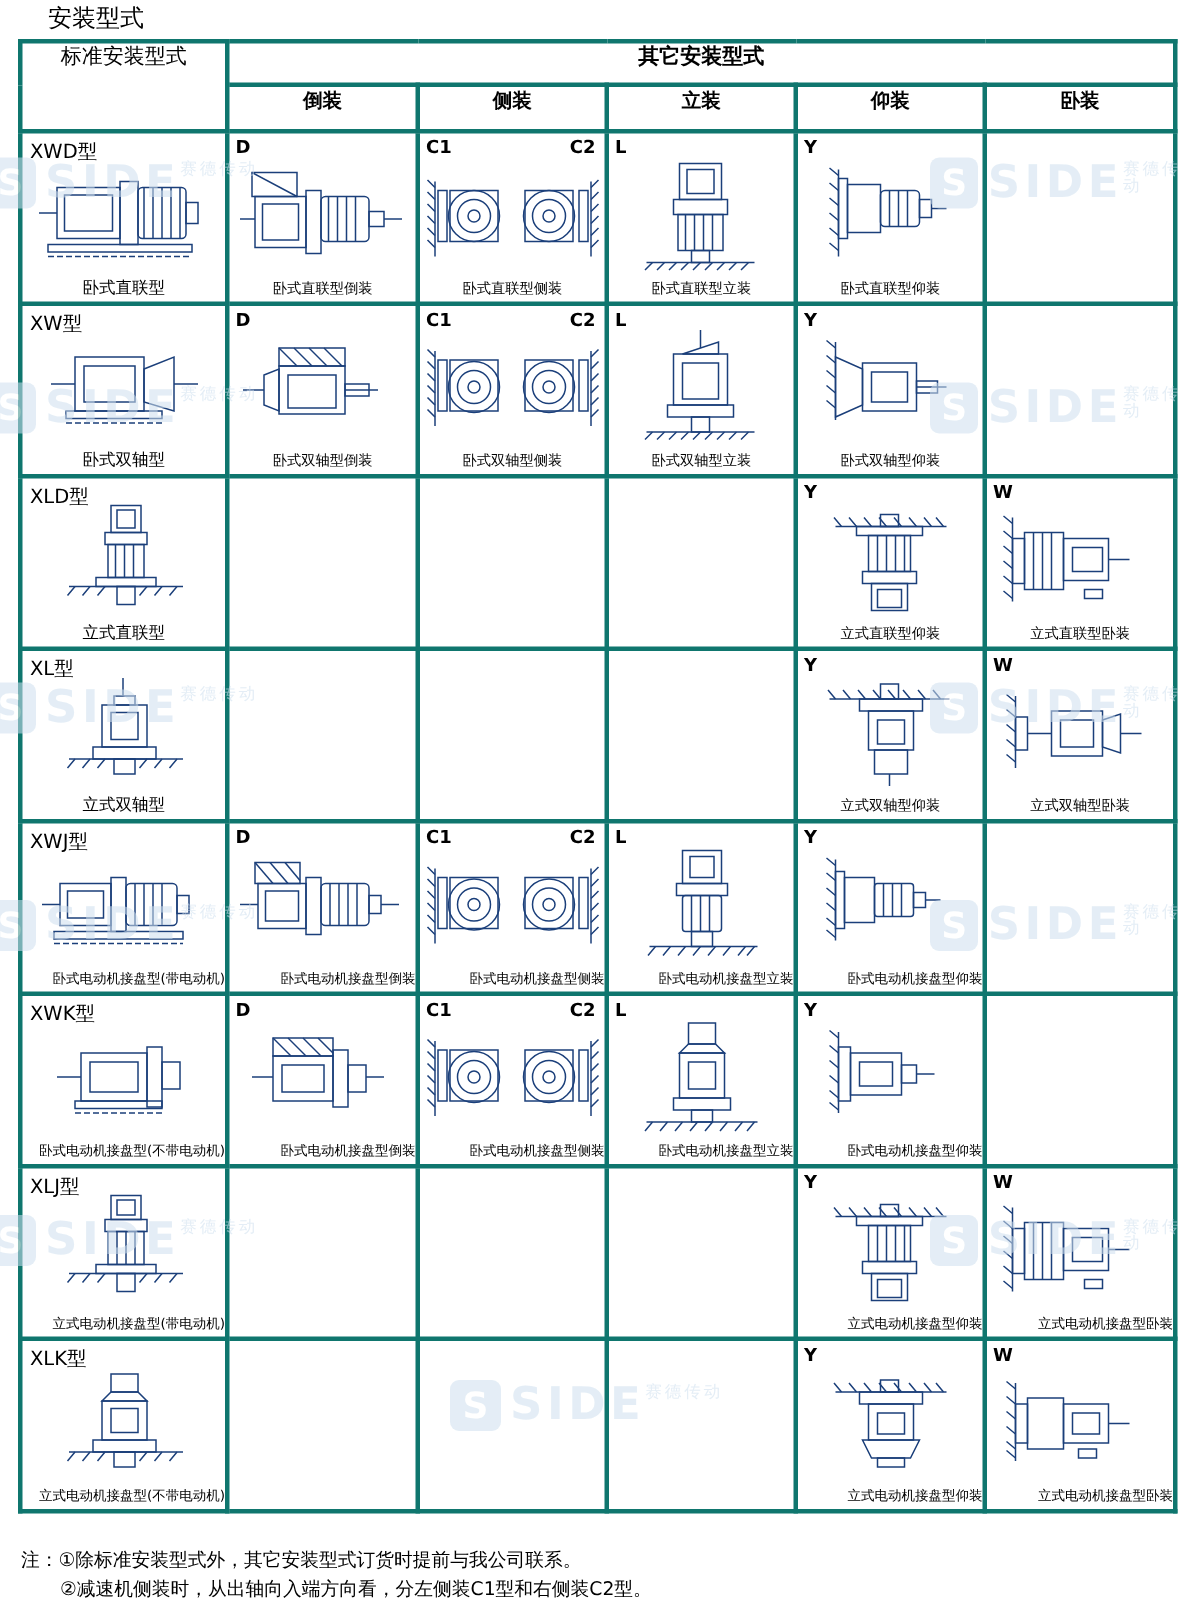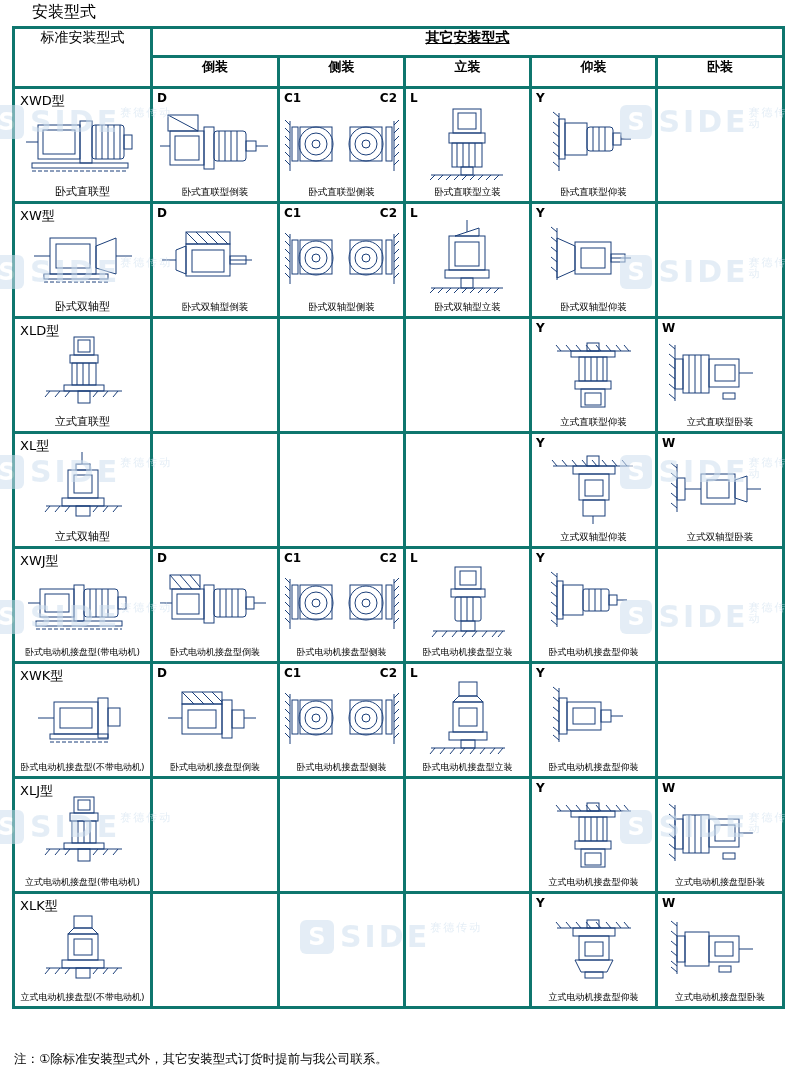--- a/index.html
+++ b/index.html
@@ -25,42 +25,42 @@
     border:3px solid #0f766e;
     padding:0;
     vertical-align:top;
     position:relative;
   }
   .hdr-left{
     text-align:center;vertical-align:middle;
     font-size:14px;font-weight:normal;height:56px;
   }
   .hdr-top{
-    text-align:center;vertical-align:middle;font-size:14px;height:26px;text-decoration:underline;
+    text-align:center;vertical-align:middle;font-size:14px;height:26px;
   }
   .hdr-sub{
     text-align:center;vertical-align:middle;font-size:13px;height:28px;
   }
   .cell{
     height:112px;
     position:relative;
   }
   .code{
     position:absolute;left:4px;top:2px;font-size:12px;font-weight:bold;
   }
   .code.right{left:auto;right:6px;margin-left:12px;}
   .model{
     position:absolute;left:5px;top:3px;font-size:13px;
   }
   .caption{
     position:absolute;bottom:2px;left:0;right:0;text-align:center;
     font-size:11px;white-space:nowrap;overflow:hidden;
   }
   .caption.sm{font-size:9.5px;}
-  .caption.xs{font-size:9px;}
+  .caption.xs{font-size:9px;text-align:right;}
   .art{
     position:absolute;left:0;right:0;top:16px;bottom:16px;
   }
   .art svg{display:block;margin:0 auto;}
   .notes{
     position:absolute;left:14px;bottom:10px;font-size:12.5px;line-height:19px;
   }
   .notes .n2{margin-left:26px;}
   .wmwrap{position:absolute;left:0;top:0;width:794px;height:1078px;overflow:hidden;z-index:5;}
   .wmitem{position:absolute;display:flex;align-items:center;gap:6px;opacity:.55;}
@@ -906,15 +906,16 @@
         </td>
       </tr>
 
     </tbody>
   </table>
 
   <div class="notes">
     <div>
       <span>注：</span><span>①除标准安装型式外，其它安装型式订货时提前与我公司联系。</span>
     </div>
+    <div class="n2">②减速机侧装时，从出轴向入端方向看，分左侧装C1型和右侧装C2型。</div>
   </div>
 
 </div>
 
 </body></html>

